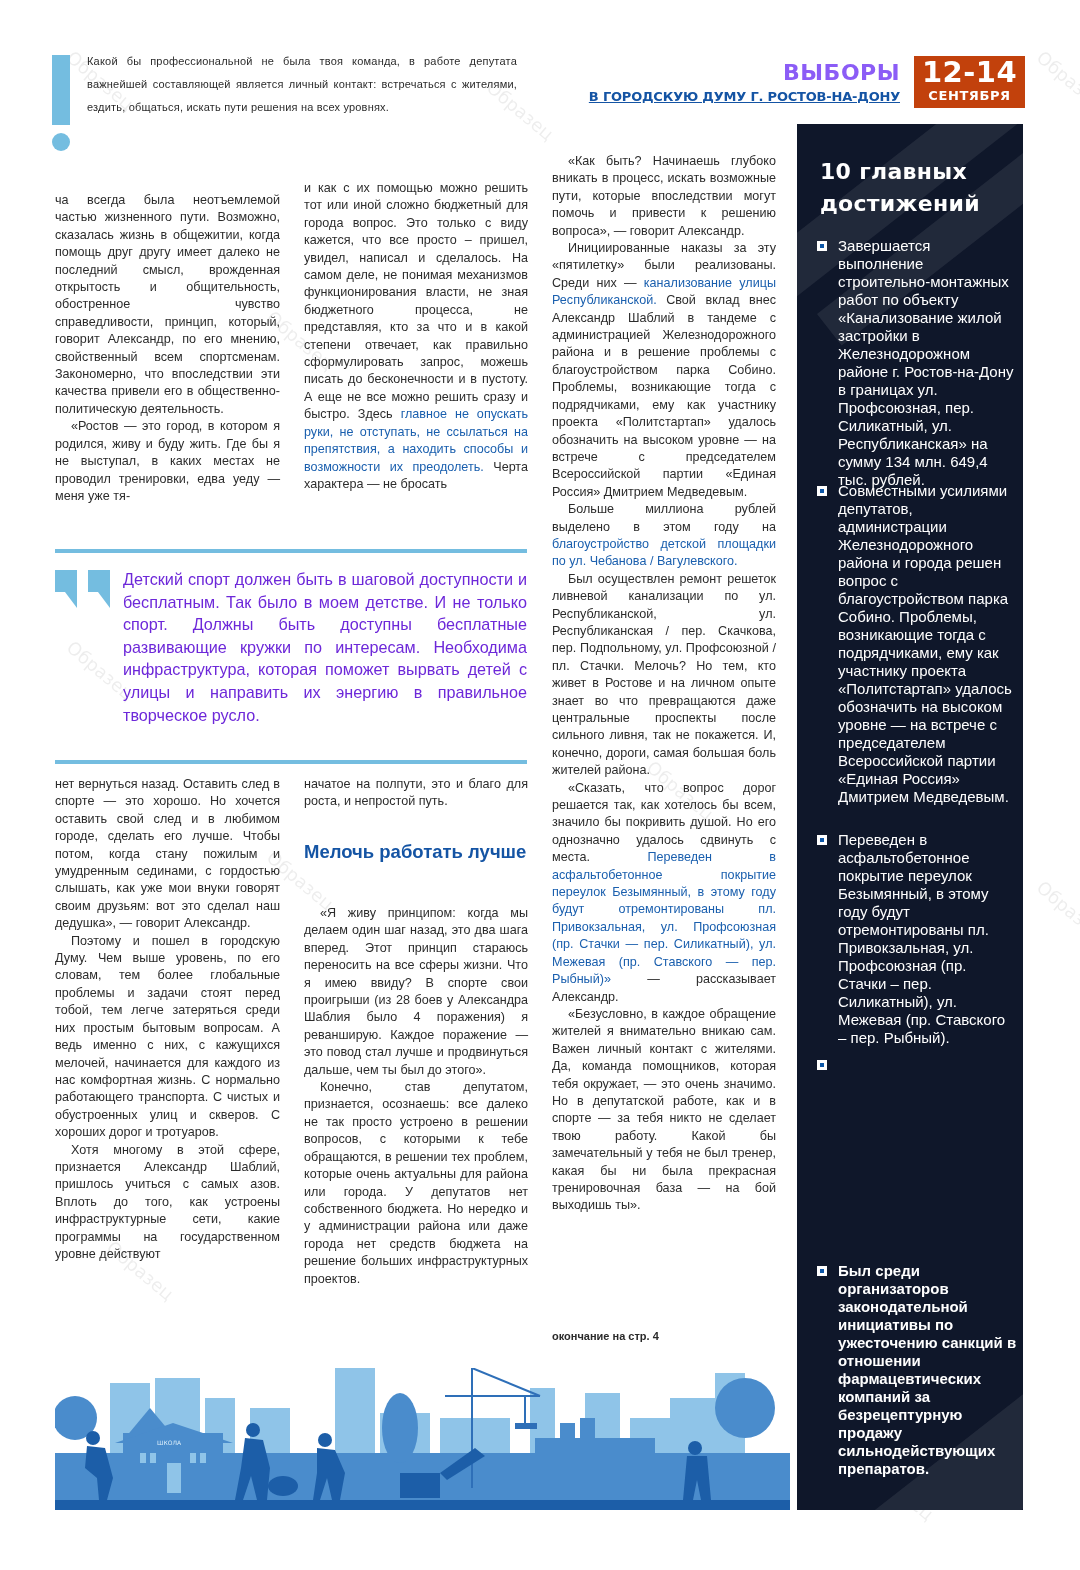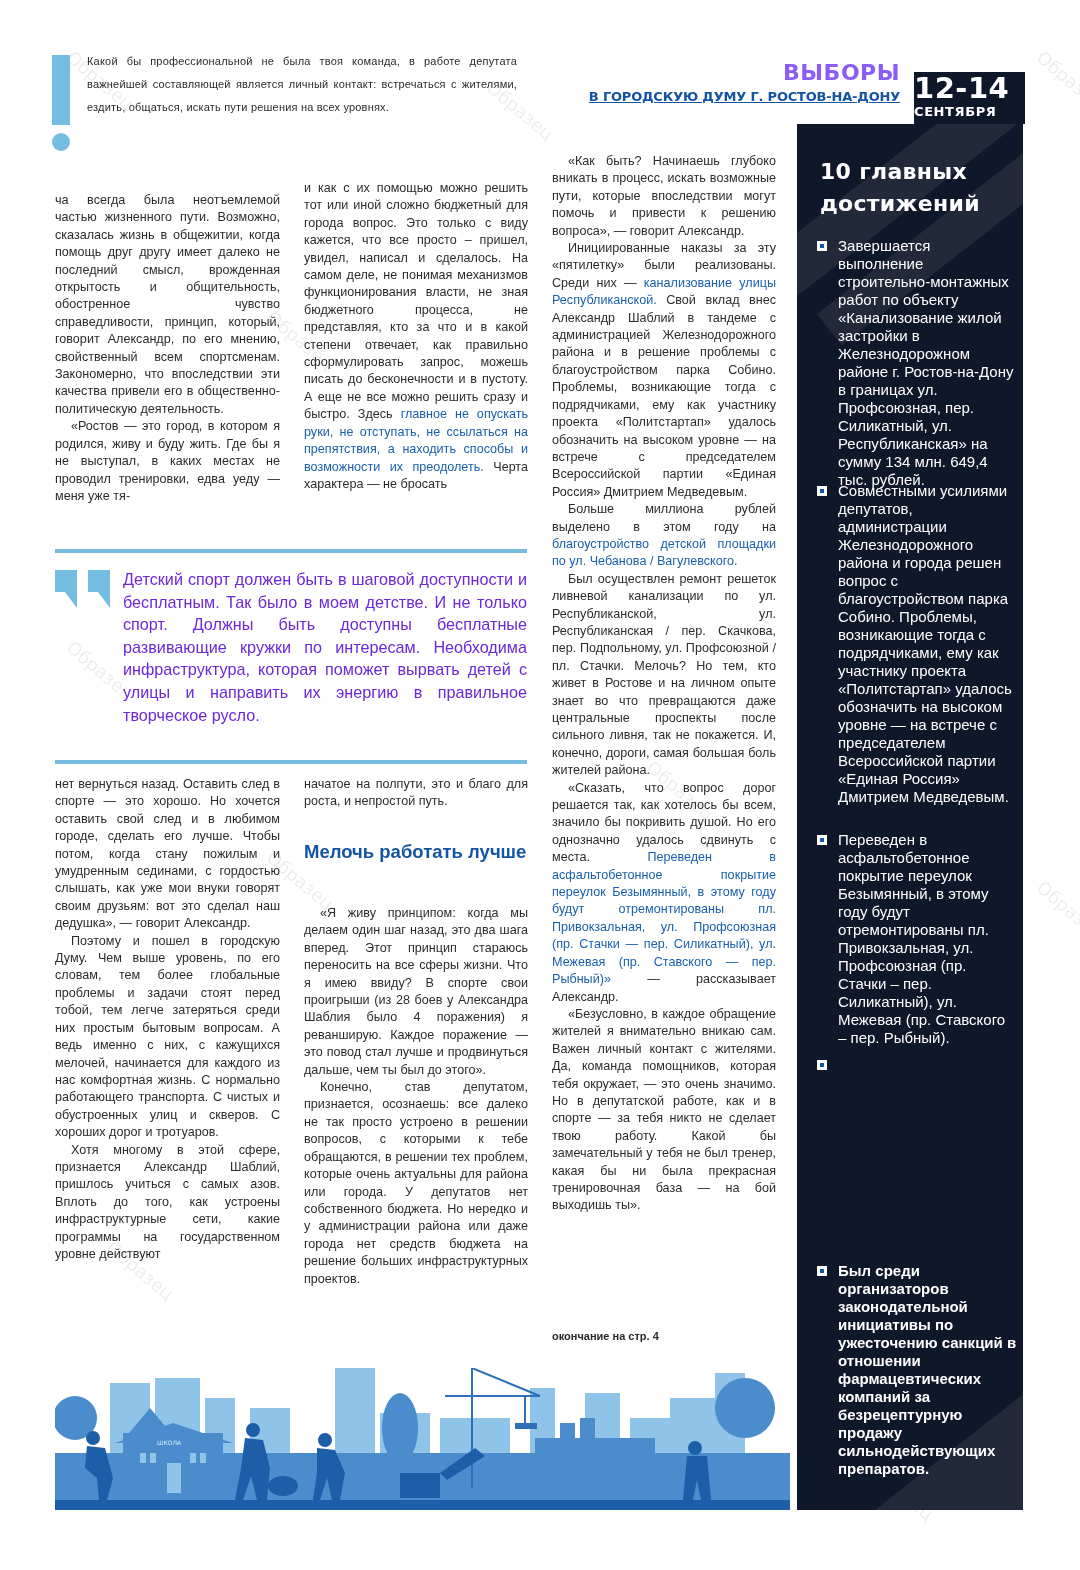--- a/index.html
+++ b/index.html
@@ -9,21 +9,21 @@
   .abs { position: absolute; }
 
   
   .intro-bar { left: 52px; top: 55px; width: 18px; height: 70px; background: #74bde0; }
   .intro-dot { left: 52px; top: 133px; width: 18px; height: 18px; border-radius: 50%; background: #74bde0; }
   .intro-text { left: 87px; top: 50px; width: 430px; font-size: 11px; line-height: 23.2px; text-align: justify; color: #2b2b2b; letter-spacing: 0.2px; }
 
   
   .hdr-title { right: 180px; top: 60px; font-family: "DejaVu Sans", sans-serif; font-weight: bold; font-size: 22px; color: #8b5cf6; letter-spacing: 0.5px; text-align: right; }
   .hdr-sub { right: 180px; top: 89px; font-family: "DejaVu Sans", sans-serif; font-weight: bold; font-size: 13px; color: #1454a4; white-space: nowrap; letter-spacing: -0.2px; text-decoration: underline; }
-  .date-box { left: 914px; top: 72px; width: 111px; height: 52px; background: #0f172a; color: #fff; }
+  .date-box { left: 914px; top: 56px; width: 111px; height: 52px; background: #c2410c; color: #fff; text-align: center; }
   .date-num { font-family: "DejaVu Sans", sans-serif; font-weight: bold; font-size: 29px; line-height: 32px; letter-spacing: 0.5px; }
   .date-month { font-family: "DejaVu Sans", sans-serif; font-weight: bold; font-size: 13px; line-height: 15px; letter-spacing: 0.6px; }
 
   
   .col { font-size: 12.6px; line-height: 17.4px; text-align: justify; color: #2c2c2c; hyphens: auto; }
   .col p { text-indent: 16px; }
   .col p.noindent { text-indent: 0; }
   .hl { color: #1a5fae; }
 
   .c1 { left: 55px; top: 180px; width: 225px; margin-top: 12px; }

